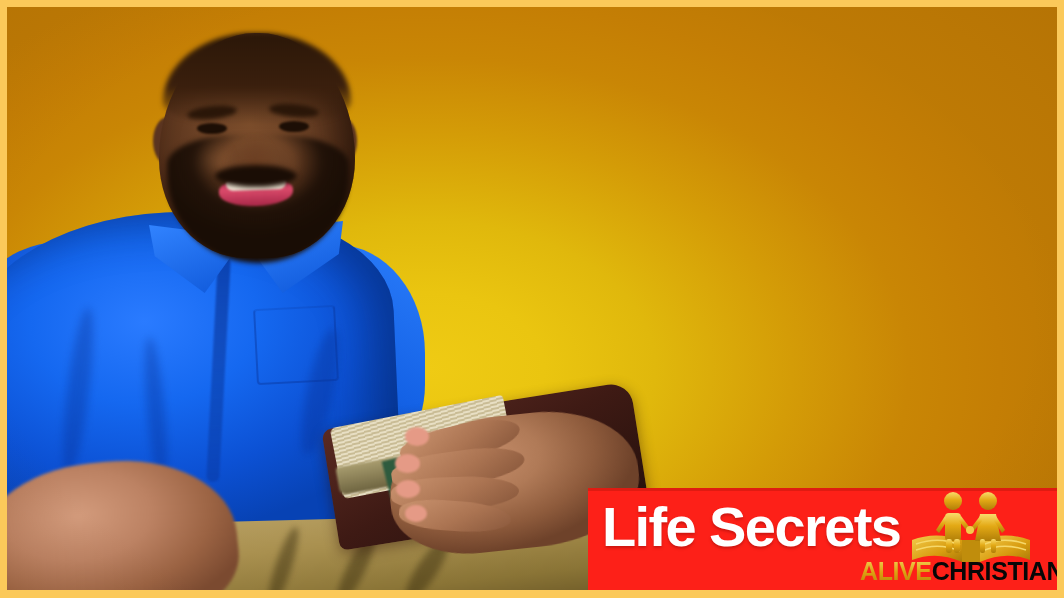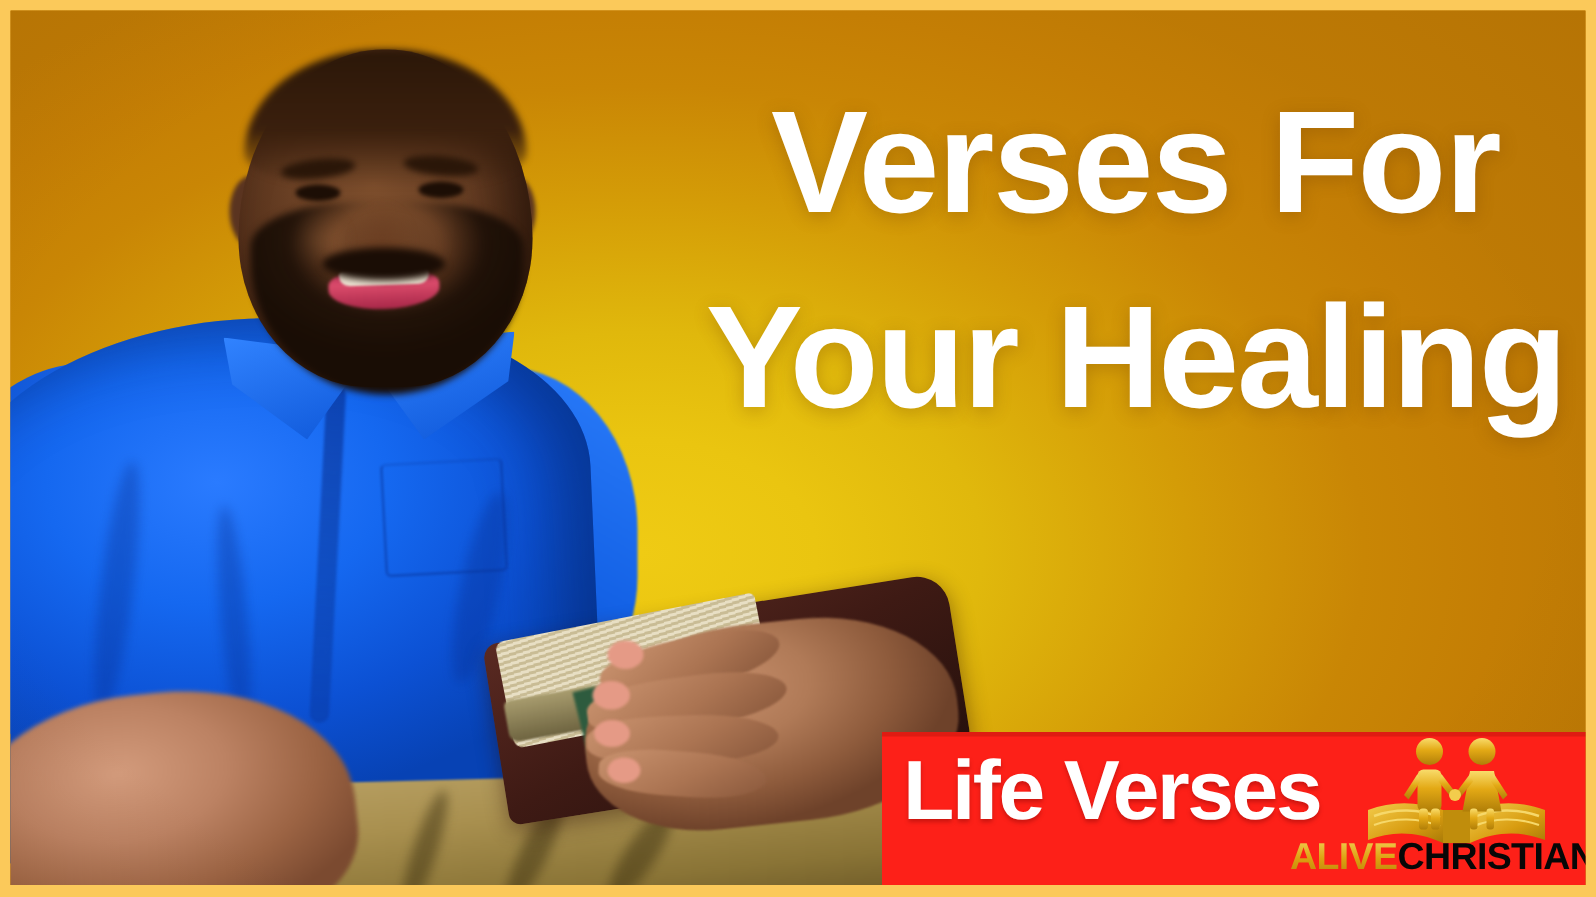--- a/index.html
+++ b/index.html
@@ -514,29 +514,25 @@
       <div class="finger f3"></div>
       <div class="finger f4"></div>
       <div class="nail n1"></div>
       <div class="nail n2"></div>
       <div class="nail n3"></div>
       <div class="nail n4"></div>
     </div>
 
     <div class="bg-vignette"></div>
 
-    <div class="title">
-      <span class="line line-1">Verses For</span>
-      <span class="line line-2">Your Healing</span>
-    </div>
 
     <div class="logo-banner">
       <div class="banner-top-shadow"></div>
 
-      <div class="brand-name">Life Verses</div>
+      <div class="brand-name">Life Secrets</div>
 
       <div class="logo-mark">
         <svg viewBox="0 0 126 78" xmlns="http://www.w3.org/2000/svg" aria-hidden="true">
           <defs>
             <linearGradient id="goldA" x1="0" y1="0" x2="0" y2="1">
               <stop offset="0%" stop-color="#F9DC6B"></stop>
               <stop offset="45%" stop-color="#E3A915"></stop>
               <stop offset="100%" stop-color="#B07E08"></stop>
             </linearGradient>
             <linearGradient id="goldB" x1="0" y1="0" x2="1" y2="1">

